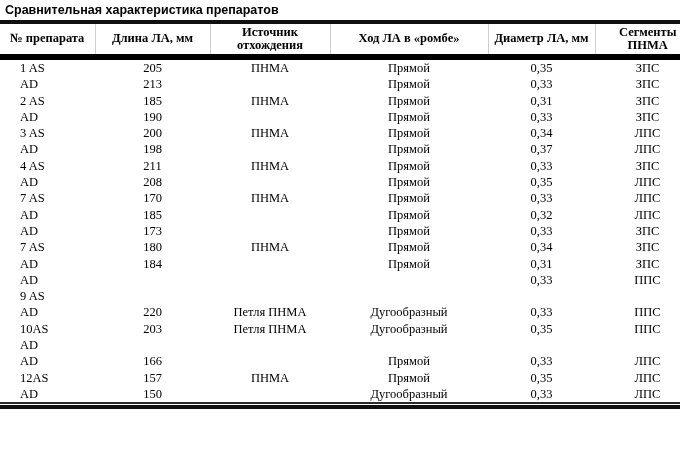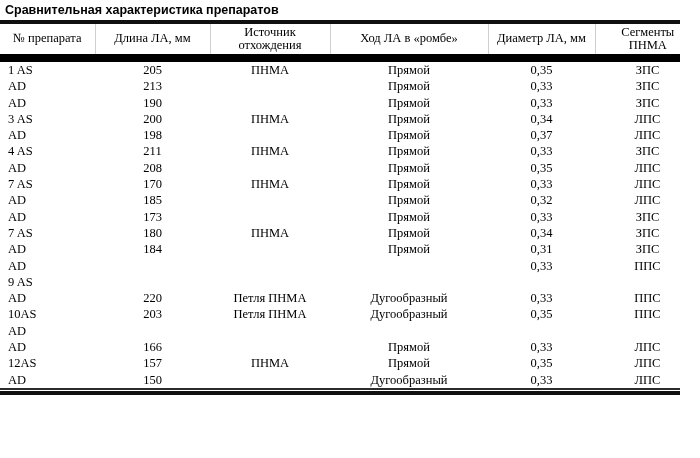--- a/index.html
+++ b/index.html
@@ -31,45 +31,45 @@
   }
   table.data-table {
     width: 700px;
     border-collapse: collapse;
     table-layout: fixed;
   }
   table.data-table thead th {
     height: 30px;
     vertical-align: middle;
     text-align: center;
-    font-weight: normal;
+    font-weight: bold;
     font-size: 12.5px;
     line-height: 13.5px;
-    border-bottom: 8px solid #000000;
+    border-bottom: 6px solid #000000;
     padding: 0 2px;
   }
   table.data-table thead th + th {
     border-left: 1px solid #cfcfcf;
   }
   table.data-table thead th.th-segments {
     padding: 0 16px;
     border-radius: 7px;
   }
   table.data-table td {
     font-size: 12.5px;
     line-height: 16.3px;
     height: 16.3px;
     padding: 0;
     text-align: center;
     white-space: nowrap;
     overflow: hidden;
   }
   table.data-table td.cell-num {
     text-align: left;
-    padding-left: 8px;
+    padding-left: 20px;
   }
   .bottom-rule .thin {
     height: 0;
     border-top: 2px solid #2b2b2b;
   }
   .bottom-rule .thick {
     height: 4px;
     background: #101010;
     margin-top: 1px;
   }
@@ -114,20 +114,28 @@
 
     <tr>
       <td class="cell-num">AD</td>
       <td class="cell-length">213</td>
       <td class="cell-source"></td>
       <td class="cell-course">Прямой</td>
       <td class="cell-diameter">0,33</td>
       <td class="cell-segment">ЗПС</td>
     </tr>
 
+    <tr>
+      <td class="cell-num">2 AS</td>
+      <td class="cell-length">185</td>
+      <td class="cell-source">ПНМА</td>
+      <td class="cell-course">Прямой</td>
+      <td class="cell-diameter">0,31</td>
+      <td class="cell-segment">ЗПС</td>
+    </tr>
 
     <tr>
       <td class="cell-num">AD</td>
       <td class="cell-length">190</td>
       <td class="cell-source"></td>
       <td class="cell-course">Прямой</td>
       <td class="cell-diameter">0,33</td>
       <td class="cell-segment">ЗПС</td>
     </tr>
 

